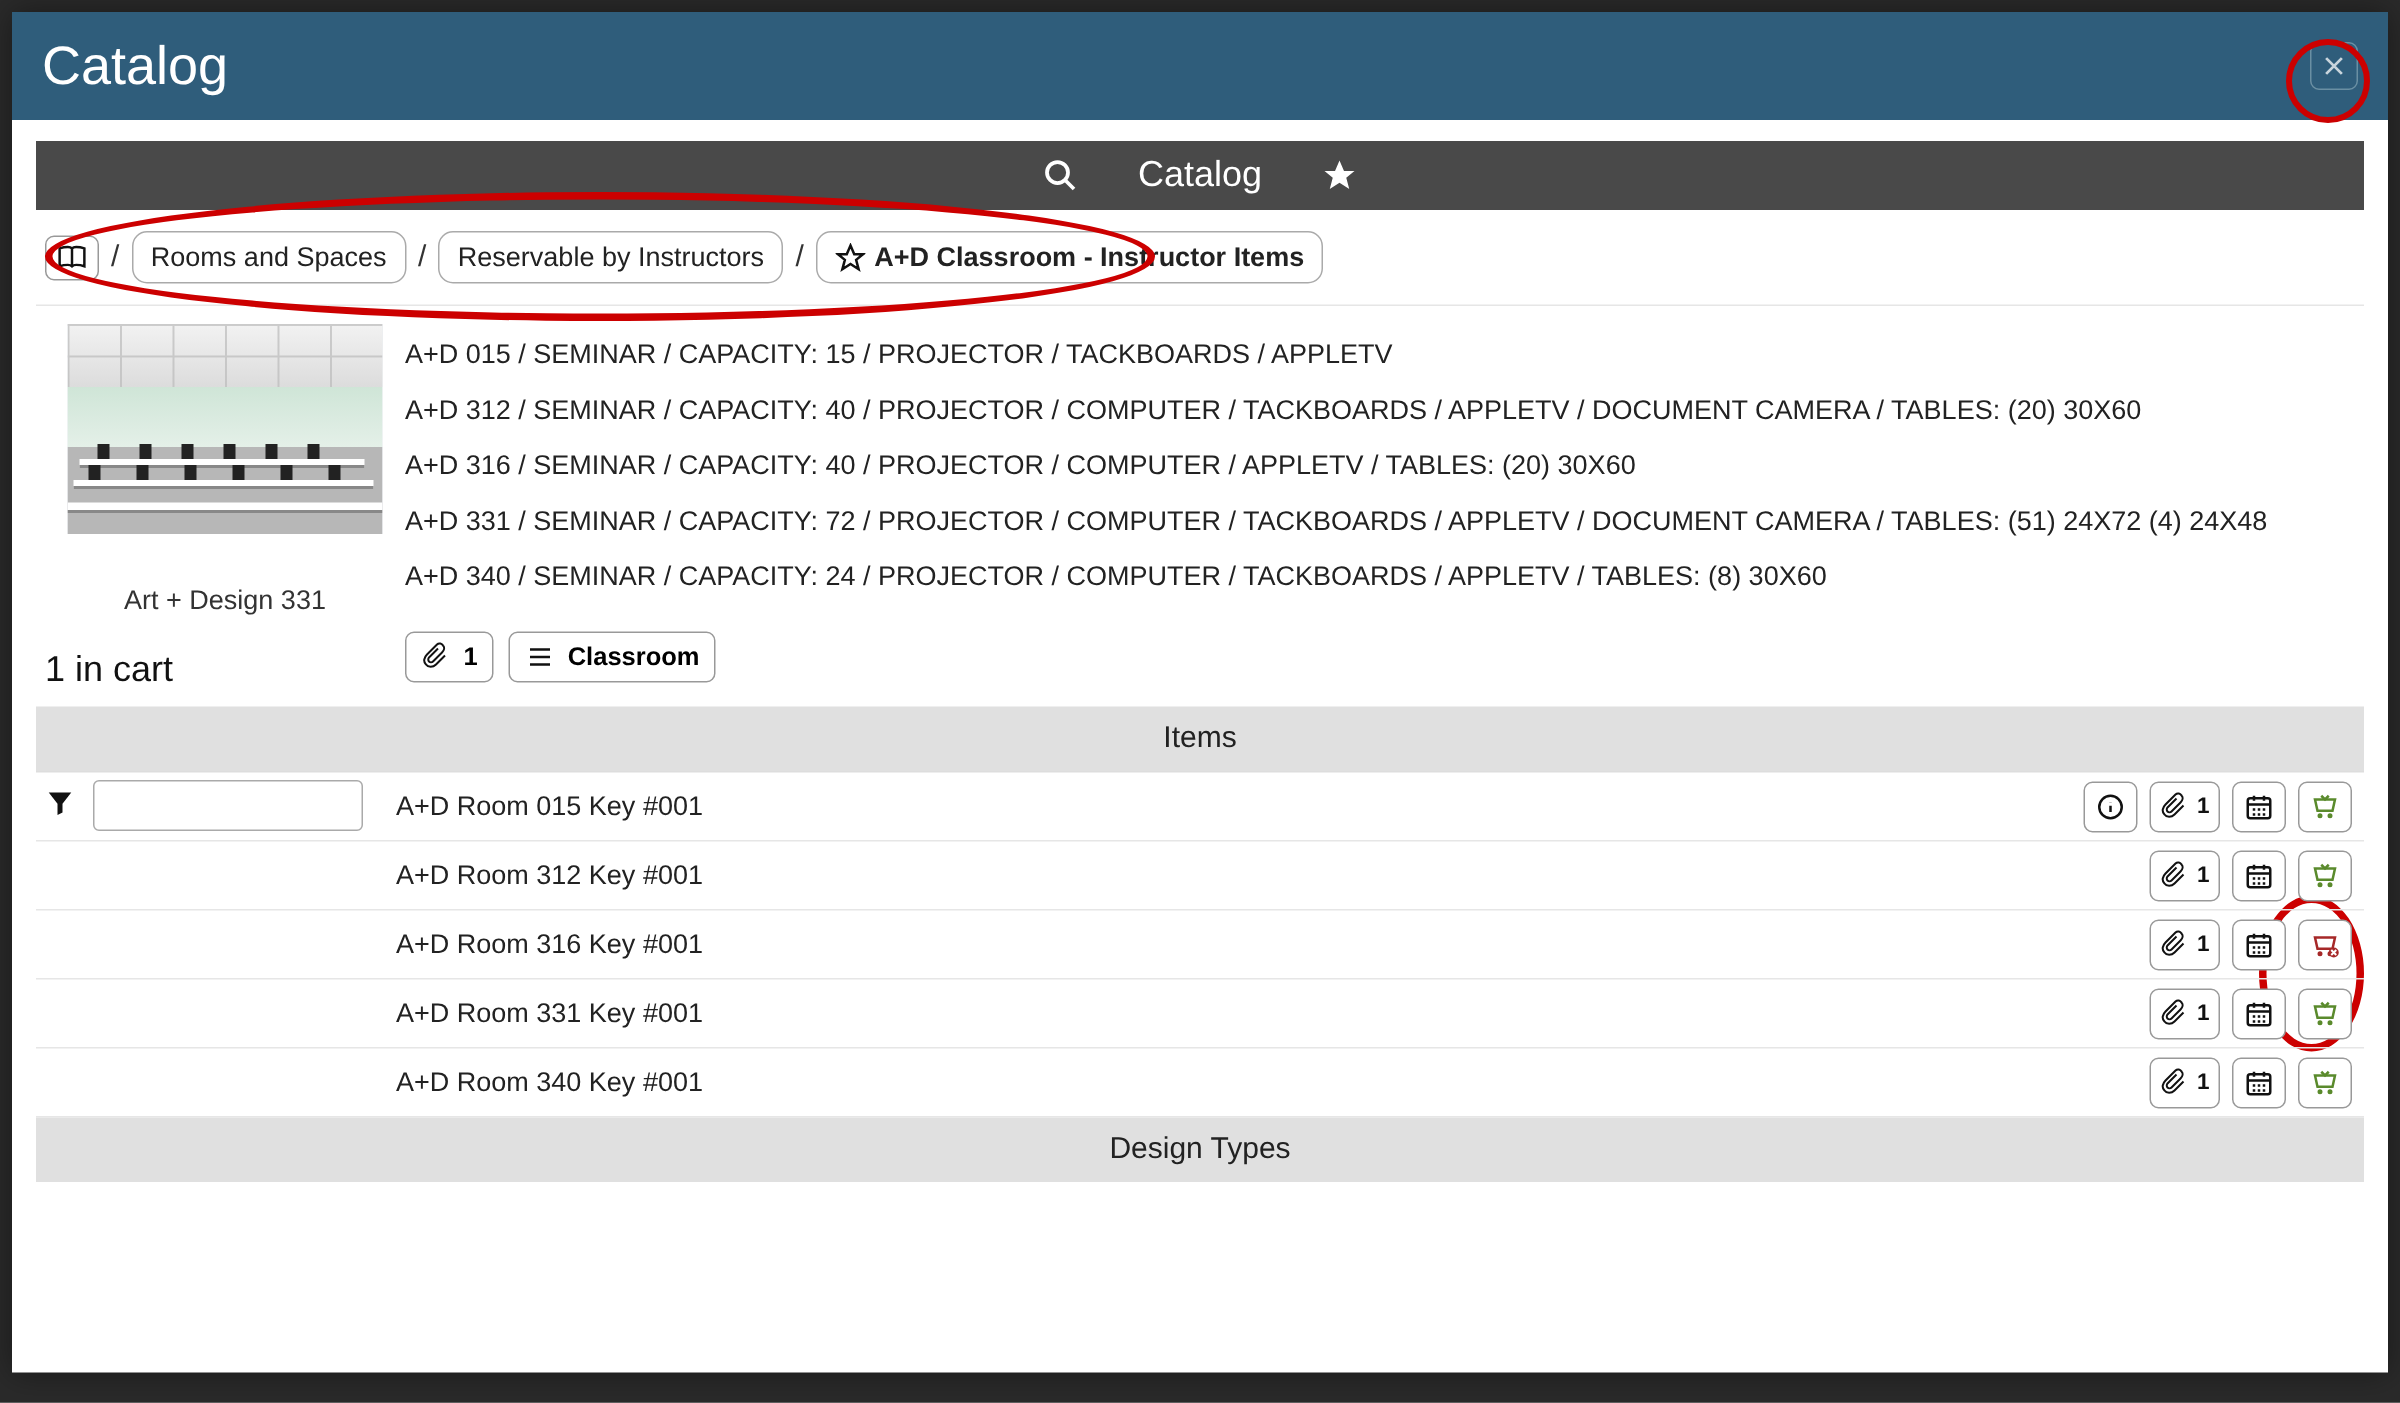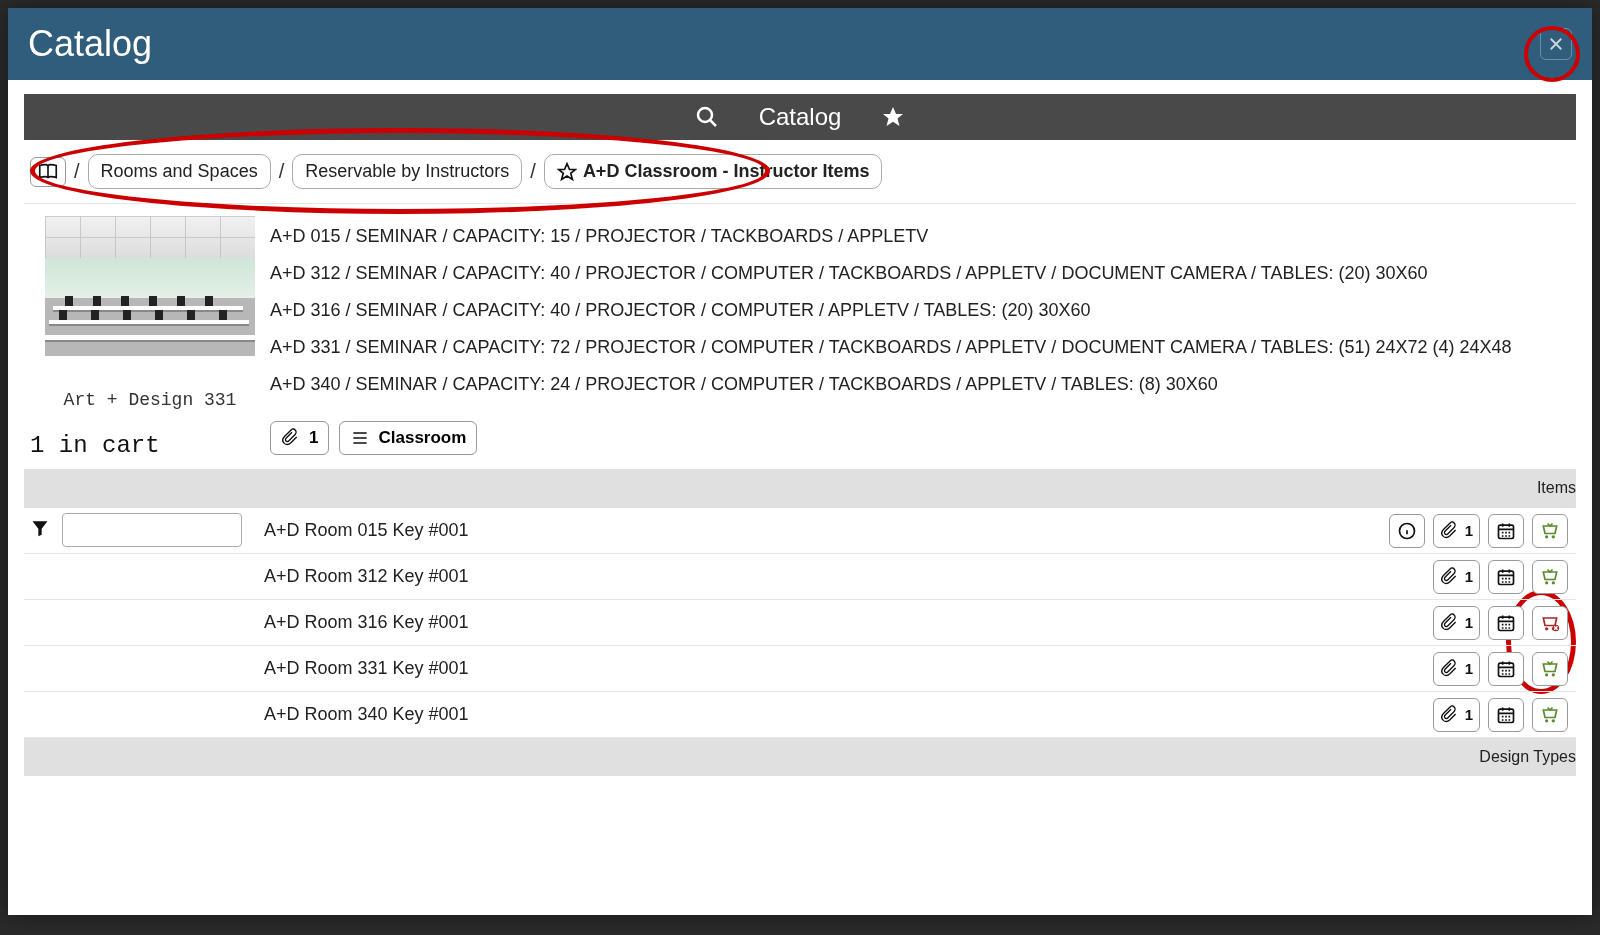--- a/index.html
+++ b/index.html
@@ -48,21 +48,21 @@
   .bc-sep { font-size: 20px; color: #333; padding: 0 2px; }
   .bc-pill { border: 1px solid #aaa; border-radius: 10px; padding: 6px 12px; font-size: 18px; color: #222; cursor:pointer; display:flex; align-items:center; gap:6px; background:#fff; }
   .bc-star { width: 20px; height:20px; }
   
   .bc-highlight {
     position: absolute; left: 6px; top: -26px; width: 740px; height: 86px;
     border: 5px solid #c00; border-radius: 50%; pointer-events: none;
   }
   
   .detail-area { display:flex; padding: 12px 6px 10px 6px; }
-  .thumb-col { width: 240px; display:flex; flex-direction:column; align-items:center;font-family:Liberation Mono, monospace; }
+  .thumb-col { width: 240px; display:flex; flex-direction:column; align-items:center; }
   .thumb {
     width: 210px; height: 140px; background: #e8ecef; position: relative; overflow:hidden;
   }
   .thumb .ceiling { position:absolute; top:0; left:0; right:0; height:42px; background:linear-gradient(180deg,#f2f2f2,#dcdcdc); }
   .thumb .ceil-grid { position:absolute; top:0; left:0; right:0; height:42px; background-image: linear-gradient(#bbb 1px, transparent 1px), linear-gradient(90deg, #bbb 1px, transparent 1px); background-size: 35px 21px; opacity:0.7;}
   .thumb .windows { position:absolute; top:42px; left:0; right:0; height:40px; background: linear-gradient(180deg,#cfe5d7,#e4f0e8); }
   .thumb .floor { position:absolute; bottom:0; left:0; right:0; height:58px; background:#b7b7b7; }
   .thumb .desk { position:absolute; height:6px; background:#fff; border-bottom:2px solid #888; }
   .thumb .d1 { bottom:44px; left:8px; width:190px; }
   .thumb .d2 { bottom:30px; left:4px; width:200px; }
@@ -73,21 +73,21 @@
   .cart-line { margin-top: 22px; font-size: 24px; color:#111; align-self:flex-start; padding-left:0; }
   
   .desc-col { flex:1; display:flex; flex-direction:column; align-items:flex-start; gap: 16px; padding: 10px 18px 0 0; }
   .desc-line { font-size: 18px; color:#222; text-align:center; }
   
   .pill-row { display:flex; gap:10px; margin-top: 10px; }
   .pill-btn { border:1px solid #999; border-radius:6px; height:34px; padding: 0 10px; display:flex; align-items:center; gap:8px; font-size:17px; cursor:pointer; background:#fff;}
   .pill-btn svg { width:20px; height:20px; }
   .pill-btn b { font-weight:700; }
   
-  .section-header { background:#e0e0e0; text-align:right; font-size:16px; color:#222; padding: 10px 0; }
+  .section-header { background:#e0e0e0; text-align:center; font-size:20px; color:#222; padding: 10px 0; }
   
   .filter-row { display:flex; align-items:center; gap:12px; padding: 10px 6px; }
   .filter-icon svg { width:20px; height:20px; }
   .filter-input { width: 180px; height:34px; border:1px solid #aaa; border-radius:4px; padding: 0 8px; font-size:15px; }
   
   .item-table { border-top:1px solid #ddd; position: relative;}
   .item-row { display:flex; align-items:center; height:46px; border-bottom:1px solid #e6e6e6; padding: 0 8px 0 240px; }
   .item-row.sel { background:#e3eef4; }
   .item-name { flex:1; font-size:18px; color:#222; }
   .row-actions { display:flex; gap:8px; align-items:center; }

